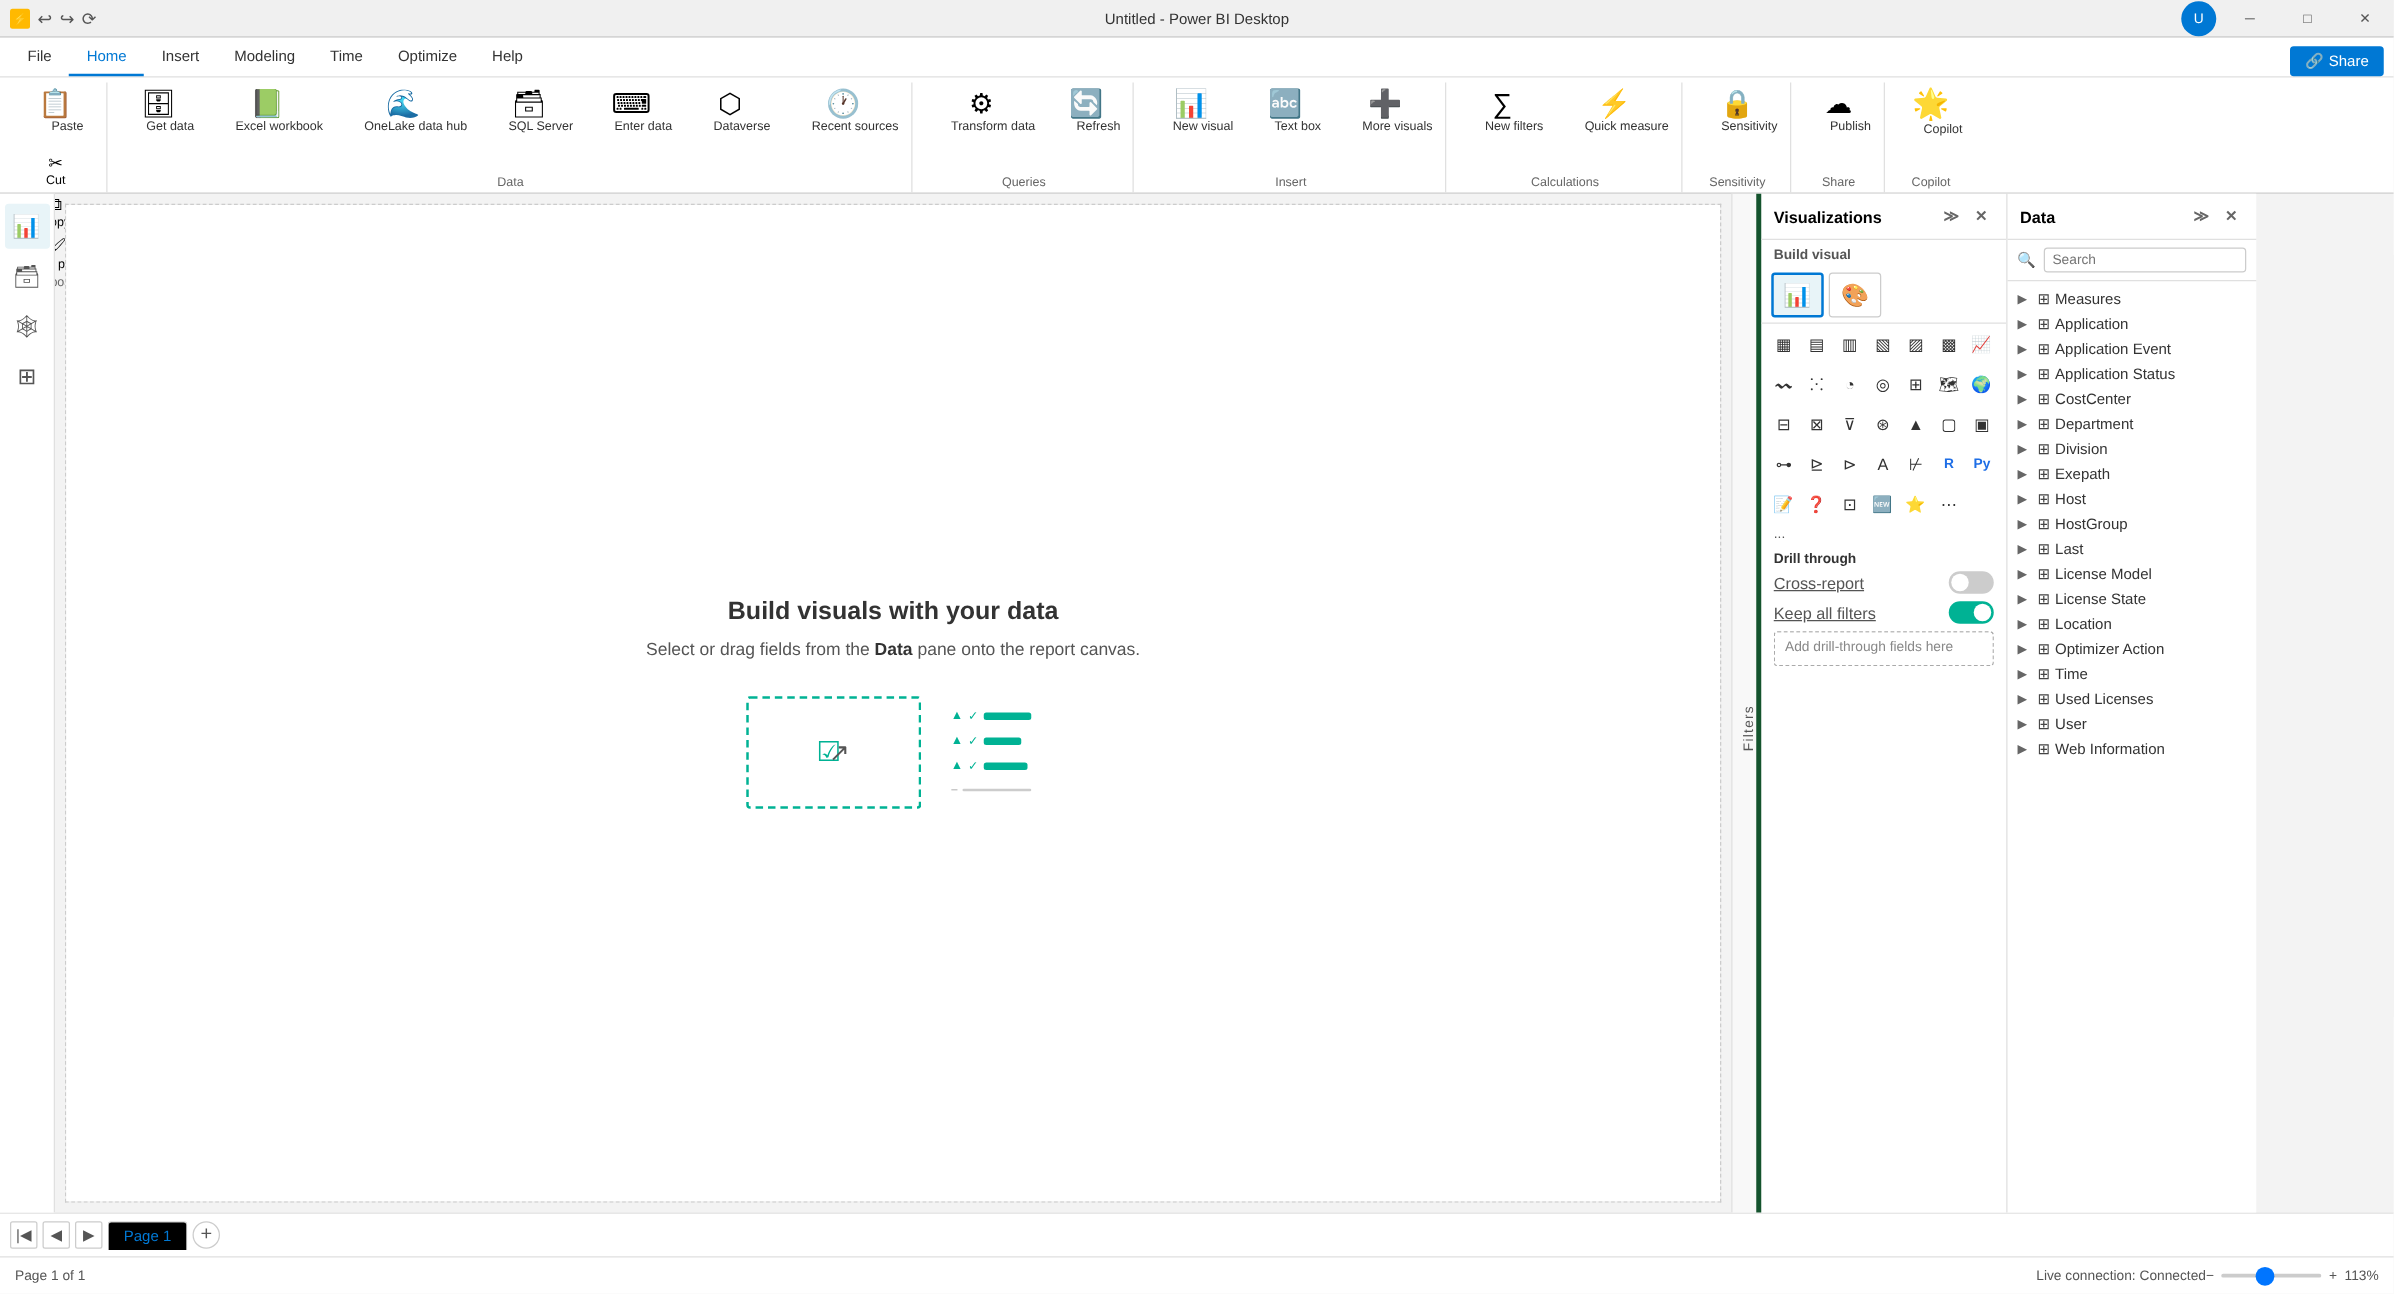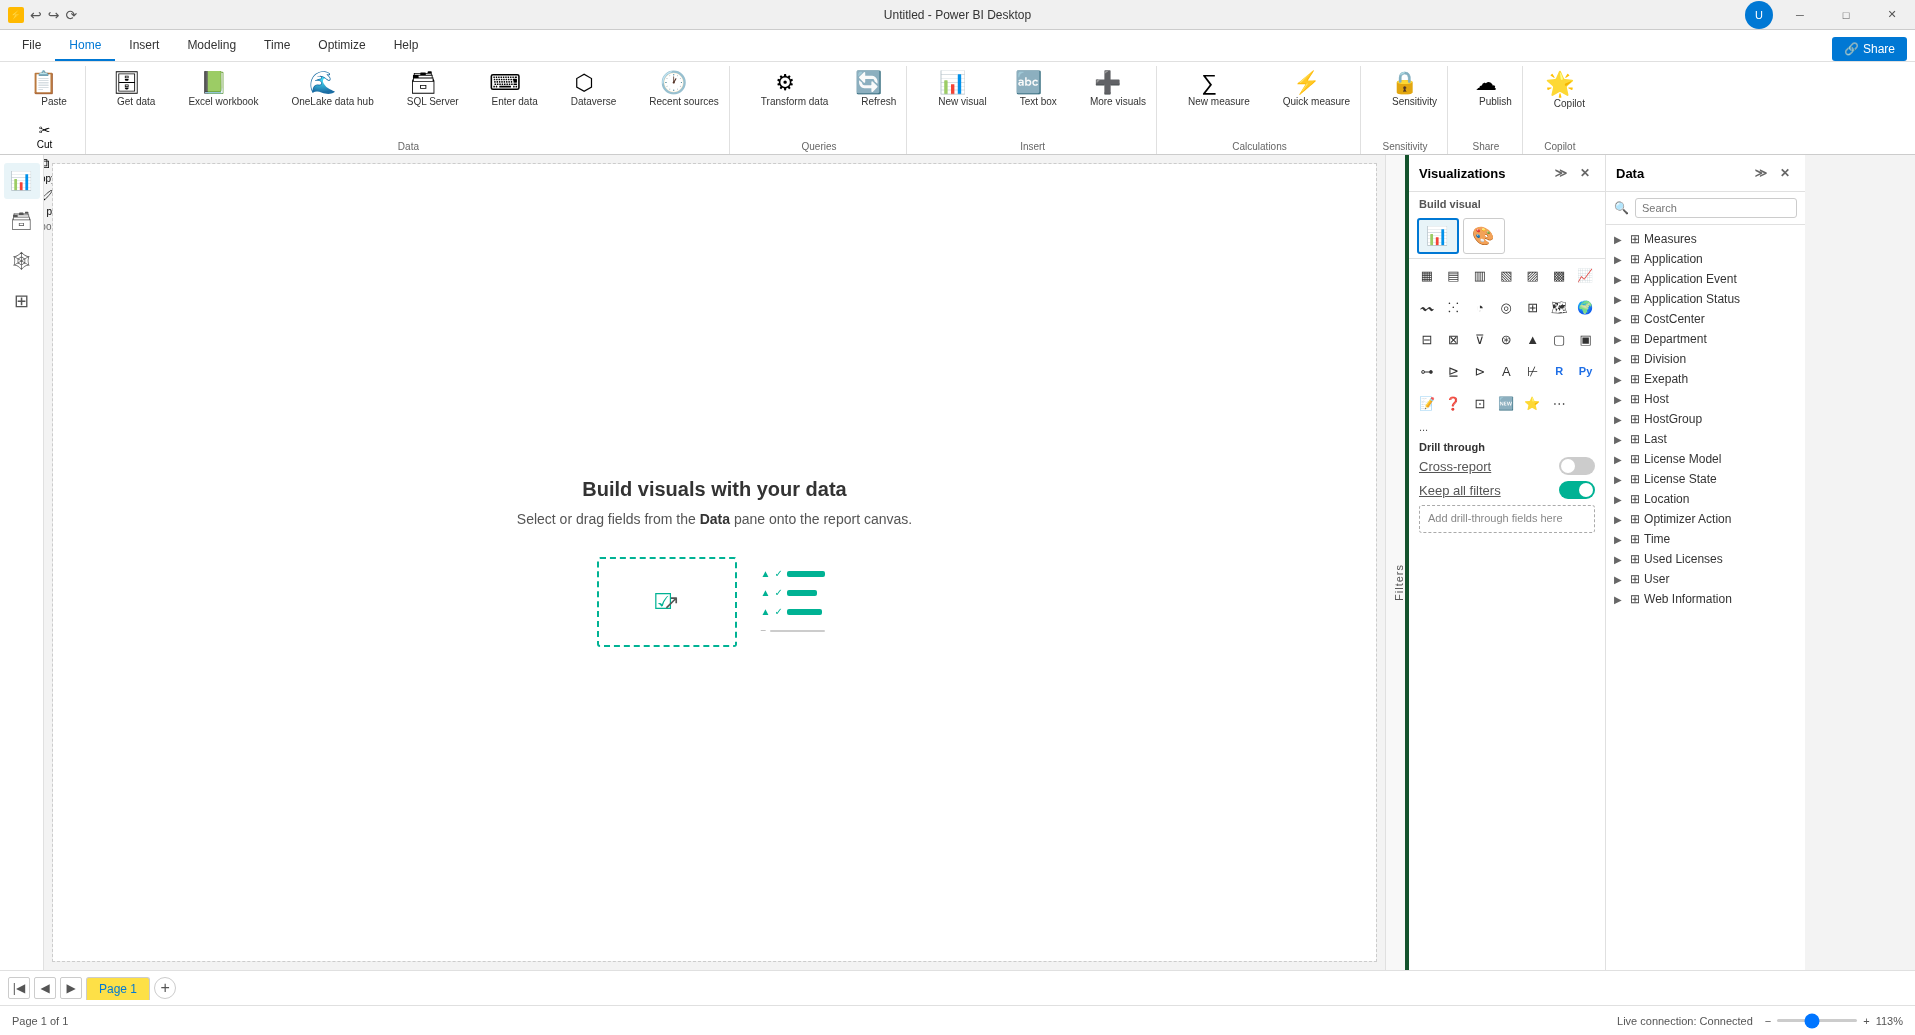--- a/index.html
+++ b/index.html
@@ -457,21 +457,21 @@
     .page-tab {
       background: #e0e0e0;
       border-radius: 3px 3px 0 0;
       padding: 4px 12px;
       font-size: 12px;
       cursor: pointer;
       border: 1px solid #ccc;
       border-bottom: none;
     }
     .page-tab.active {
-      background: #fde047;
+      background: #000000;
       color: #0078d4;
     }
     .page-add-btn {
       width: 22px; height: 22px;
       display: flex; align-items: center; justify-content: center;
       cursor: pointer;
       font-size: 16px;
       color: #555;
       border: 1px solid #ccc;
       border-radius: 50%;
@@ -486,21 +486,20 @@
       display: flex;
       align-items: center;
       padding: 0 12px;
       justify-content: space-between;
       font-size: 11px;
       color: #555;
     }
     .status-right {
       display: flex;
       align-items: center;
-      gap: 12px;
     }
     .zoom-slider {
       width: 80px;
       appearance: none;
       height: 3px;
       background: #ccc;
       border-radius: 2px;
       outline: none;
     }
 
@@ -637,21 +636,21 @@
           <span class="label">More visuals</span>
         </div>
       </div>
       <div class="ribbon-group-label">Insert</div>
     </div>
 
     <div class="ribbon-group" style="min-width:110px;">
       <div class="ribbon-group-items">
         <div class="ribbon-btn">
           <span class="icon">∑</span>
-          <span class="label">New measure</span>
+          <span class="label">New filters</span>
         </div>
         <div class="ribbon-btn">
           <span class="icon">⚡</span>
           <span class="label">Quick measure</span>
         </div>
       </div>
       <div class="ribbon-group-label">Calculations</div>
     </div>
 
     <div class="ribbon-group" style="min-width:70px;">

